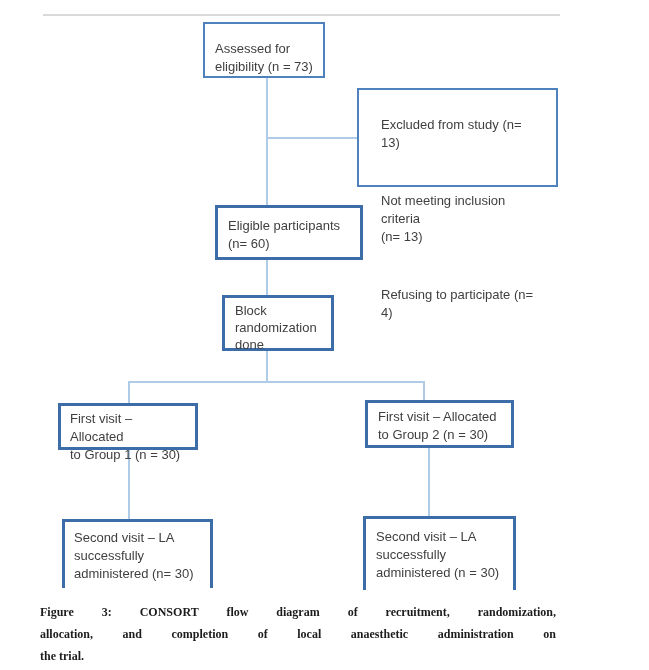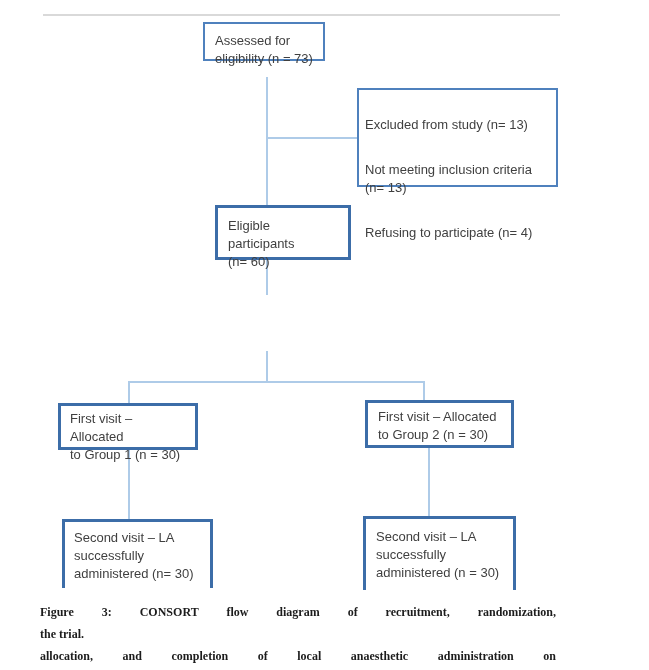--- a/index.html
+++ b/index.html
@@ -28,25 +28,25 @@
     border: 2px solid var(--box-border, #4f81bd);
     color: var(--box-text, #3f3f3f);
     font-size: 13px;
     line-height: 18px;
     white-space: pre-line;
   }
   .box.dark {
     border-width: 3px;
     border-color: var(--box-border-dark, #3c6da8);
   }
-  #assessed-box      { left: 203px; top: 22px;  width: 122px; height: 39px; padding: 8px 10px; }
-  #excluded-box      { left: 357px; top: 88px;  width: 201px; height: 99px; padding: 8px 6px; }
+  #assessed-box      { left: 203px; top: 22px;  width: 122px; height: 56px; padding: 16px 10px; }
+  #excluded-box      { left: 357px; top: 88px;  width: 201px; height: 99px; padding: 8px 22px; }
   #excluded-box p    { margin: 0; white-space: pre-line; }
-  #excluded-box p + p { margin-top: 9px; }
-  #eligible-box      { left: 215px; top: 205px; width: 136px; height: 55px; padding: 9px 10px; }
+  #excluded-box p + p { margin-top: 22px; }
+  #eligible-box      { left: 215px; top: 205px; width: 148px; height: 55px; padding: 9px 10px; }
   #randomization-box { left: 222px; top: 295px; width: 112px; height: 56px; padding: 4px 10px; line-height: 17px; }
   #group1-box        { left: 58px;  top: 403px; width: 140px; height: 47px; padding: 4px 9px;  }
   #group2-box        { left: 365px; top: 400px; width: 149px; height: 48px; padding: 5px 10px; }
   #second1-box       { left: 62px;  top: 519px; width: 151px; height: 69px; padding: 7px 9px;  border-bottom: none; }
   #second2-box       { left: 363px; top: 516px; width: 153px; height: 74px; padding: 9px 10px; border-bottom: none; }
   .line {
     position: absolute;
     background: var(--connector, #aecbe8);
   }
   #conn-assessed-eligible       { left: 266px; top: 77px;  width: 2px;   height: 128px; }
@@ -96,34 +96,37 @@
   <div class="box" id="excluded-box">
     <p>Excluded from study (n= 13)</p>
     <p>Not meeting inclusion criteria
 (n= 13)</p>
     <p>Refusing to participate (n= 4)</p>
   </div>
 
   <div class="box dark" id="eligible-box">Eligible participants
 (n= 60)</div>
 
+  <div class="box dark" id="randomization-box">Block
+randomization
+done</div>
 
   <div class="box dark" id="group1-box">First visit – Allocated
 to Group 1 (n = 30)</div>
 
   <div class="box dark" id="group2-box">First visit – Allocated
 to Group 2 (n = 30)</div>
 
   <div class="box dark" id="second1-box">Second visit – LA
 successfully
 administered (n= 30)</div>
 
   <div class="box dark" id="second2-box">Second visit – LA
 successfully
 administered (n = 30)</div>
 
   <div id="figure-caption">
     <div class="caption-line justify">Figure 3: CONSORT flow diagram of recruitment, randomization,</div>
+    <div class="caption-line justify">allocation, and completion of local anaesthetic administration on</div>
     <div class="caption-line">the trial.</div>
-    <div class="caption-line justify">allocation, and completion of local anaesthetic administration on</div>
   </div>
 
 </div>
 
 </body></html>

